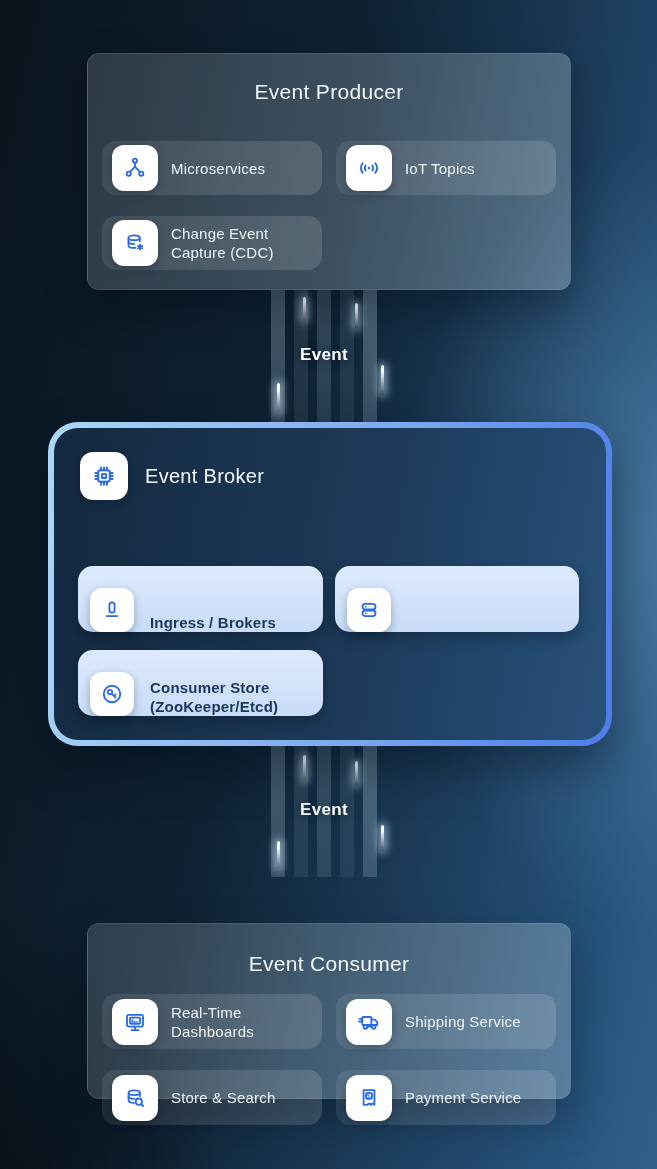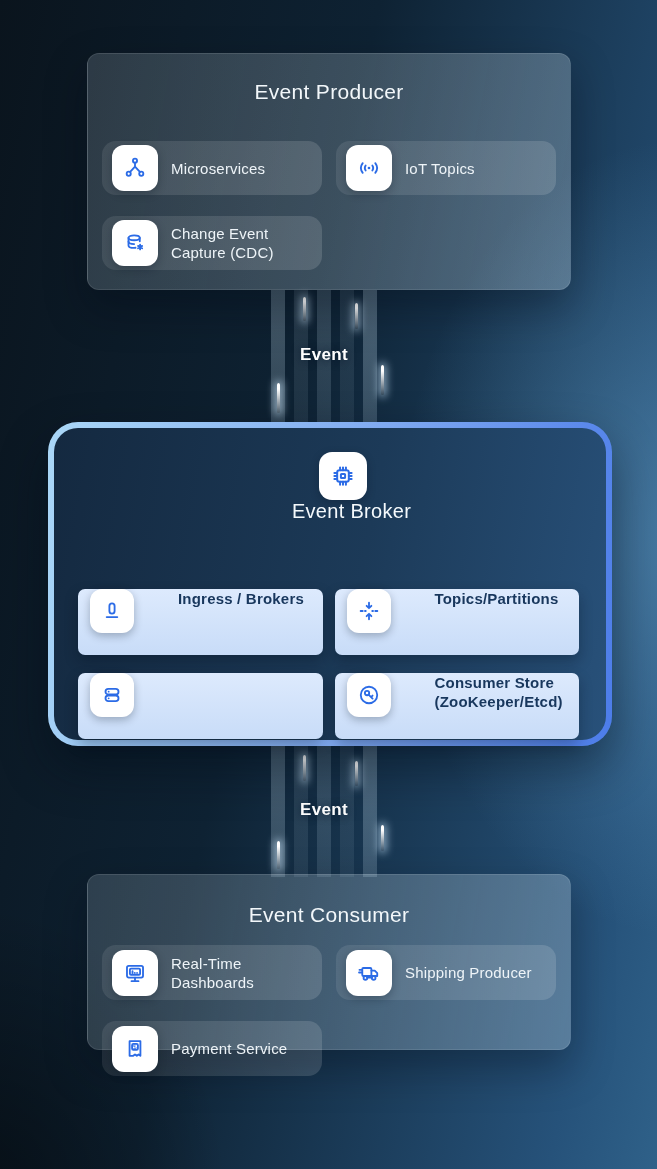--- a/index.html
+++ b/index.html
@@ -45,34 +45,33 @@
   .broker-frame{
     position:absolute;left:48px;top:422px;width:564px;height:324px;border-radius:30px;
     background:linear-gradient(100deg,#aad7f7 0%,#7fa9f0 55%,#4c7ce9 100%);
     padding:6px;box-sizing:border-box;z-index:2;
     box-shadow:0 22px 48px rgba(2,10,22,0.45);
   }
   .broker-inner{
     width:100%;height:100%;border-radius:24px;box-sizing:border-box;
     background:linear-gradient(100deg,#142940 0%,#1c3a58 55%,#28517a 100%);
   }
-  .broker-header{display:flex;align-items:center;padding:24px 0 0 26px;flex-direction:column;}
+  .broker-header{display:flex;align-items:center;padding:24px 0 0 26px;}
   .broker-header .tile{width:48px;height:48px;border-radius:13px;}
   .broker-header h2{
     margin:0 0 0 17px;font-size:20px;font-weight:500;color:#f4f9fc;letter-spacing:0.3px;
   }
   .broker-grid{
     display:grid;grid-template-columns:1fr 1fr;grid-auto-rows:66px;
     column-gap:12px;row-gap:18px;margin:66px 27px 0 24px;
   }
   .broker-node{
-    display:flex;align-items:flex-start;border-radius:7px;padding-left:12px;box-sizing:border-box;
+    display:flex;align-items:flex-end;border-radius:15px;padding-left:12px;box-sizing:border-box;
     background:linear-gradient(180deg,#ddeafd 0%,#c8dcf8 100%);
     box-shadow:0 6px 14px rgba(4,14,28,0.30);
-    gap:28px;
   }
   .broker-node .tile{width:44px;height:44px;}
   .broker-node .label{
     margin-left:16px;font-size:15px;line-height:19px;font-weight:600;
     color:#18375d;letter-spacing:0.2px;padding-right:6px;
   }
   
   .connector{position:absolute;left:271px;width:106px;z-index:1;}
   .pipes{display:flex;justify-content:space-between;height:100%;}
   .pipe{width:14px;height:100%;}
@@ -188,30 +187,20 @@
         <div class="broker-node">
           <span class="tile">
             <svg width="26" height="26" viewBox="0 0 24 24" fill="none" stroke="#2b6be6" stroke-width="1.7" stroke-linecap="round" stroke-linejoin="round">
               <rect x="9.6" y="5" width="4.8" height="9.4" rx="2.4"></rect>
               <path d="M7.1 17.6h9.8"></path>
             </svg>
           </span>
           <span class="label">Ingress / Brokers</span>
         </div>
 
-        <div class="broker-node">
-          <span class="tile">
-            <svg width="26" height="26" viewBox="0 0 24 24" fill="none" stroke="#2b6be6" stroke-width="1.7" stroke-linecap="round" stroke-linejoin="round">
-              <path d="M4.3 12h1.9M8.3 12h.7M15 12h.7M17.8 12h1.9"></path>
-              <path d="M12 4.4v4.8M9.8 7.2 12 9.4l2.2-2.2"></path>
-              <path d="M12 19.6v-4.8M9.8 16.8 12 14.6l2.2 2.2"></path>
-            </svg>
-          </span>
-          <span class="label">Topics/Partitions</span>
-        </div>
 
         <div class="broker-node">
           <span class="tile">
             <svg width="26" height="26" viewBox="0 0 24 24" fill="none" stroke="#2b6be6" stroke-width="1.7" stroke-linecap="round" stroke-linejoin="round">
               <rect x="6" y="6.3" width="12" height="5.2" rx="2.6"></rect>
               <rect x="6" y="12.5" width="12" height="5.2" rx="2.6"></rect>
               <path d="M8.9 8.9h.01M8.9 15.1h.01"></path>
             </svg>
           </span>
         </div>
@@ -224,21 +213,21 @@
               <path d="M11.6 11.6l3.7 3.7M13.9 13.9l1.4-1.4"></path>
             </svg>
           </span>
           <span class="label">Consumer Store (ZooKeeper/Etcd)</span>
         </div>
 
       </div>
     </div>
   </section>
 
-  <section class="glass-card" style="top:874px;height:176px;">
+  <section class="glass-card" style="top:923px;height:176px;">
     <h2 style="margin-top:26px;">Event Consumer</h2>
     <div class="node-grid" style="margin-top:16px;grid-auto-rows:55px;">
 
       <div class="node">
         <span class="tile">
           <svg width="26" height="26" viewBox="0 0 24 24" fill="none" stroke="#2b6be6" stroke-width="1.7" stroke-linecap="round" stroke-linejoin="round">
             <rect x="4.6" y="5.4" width="14.8" height="10.8" rx="1.6"></rect>
             <rect x="7.3" y="8" width="9.4" height="5.6" rx="1"></rect>
             <path d="M9.7 10.3v1.7M11.8 11.9h.01M13.9 11.9h.01"></path>
             <path d="M12 16.2v2.1M8.8 19.5h6.4"></path>
@@ -251,23 +240,35 @@
         <span class="tile">
           <svg width="26" height="26" viewBox="0 0 24 24" fill="none" stroke="#2b6be6" stroke-width="1.7" stroke-linecap="round" stroke-linejoin="round">
             <path d="M3.2 9.1h2.2M2.8 11.5h2.6"></path>
             <rect x="5.8" y="7.4" width="8.4" height="7.4" rx="1"></rect>
             <path d="M14.2 9.8h3.1l2.3 2.4v2.6h-5.4"></path>
             <circle cx="8.7" cy="16.5" r="1.7"></circle>
               <circle cx="16.3" cy="16.5" r="1.7"></circle>
             <path d="M10.4 16.3h4.2"></path>
           </svg>
         </span>
-        <span class="label">Shipping Producer</span>
-      </div>
-
+        <span class="label">Shipping Service</span>
+      </div>
+
+      <div class="node">
+        <span class="tile">
+          <svg width="26" height="26" viewBox="0 0 24 24" fill="none" stroke="#2b6be6" stroke-width="1.7" stroke-linecap="round" stroke-linejoin="round">
+            <ellipse cx="11.3" cy="7.1" rx="5.2" ry="2.2"></ellipse>
+            <path d="M6.1 7.1v7.1c0 1.2 2.1 2.2 4.9 2.25M16.5 7.1v3.1"></path>
+            <path d="M6.1 10.6c0 1.2 2.2 2.2 5.2 2.2"></path>
+            <circle cx="15.5" cy="15.4" r="2.9"></circle>
+            <path d="M17.7 17.6l1.8 1.8"></path>
+          </svg>
+        </span>
+        <span class="label">Store &amp; Search</span>
+      </div>
 
       <div class="node">
         <span class="tile">
           <svg width="26" height="26" viewBox="0 0 24 24" fill="none" stroke="#2b6be6" stroke-width="1.7" stroke-linecap="round" stroke-linejoin="round">
             <path d="M7 18.3V4.8h10v13.5l-1.66-1.3-1.67 1.3-1.67-1.3-1.67 1.3z"></path>
             <rect x="9.3" y="7.3" width="5.4" height="5.4" rx="1.2"></rect>
             <text x="12" y="11.9" font-size="6.2" text-anchor="middle" fill="#2b6be6" stroke="none" font-family="DejaVu Sans, sans-serif">$</text>
           </svg>
         </span>
         <span class="label">Payment Service</span>

